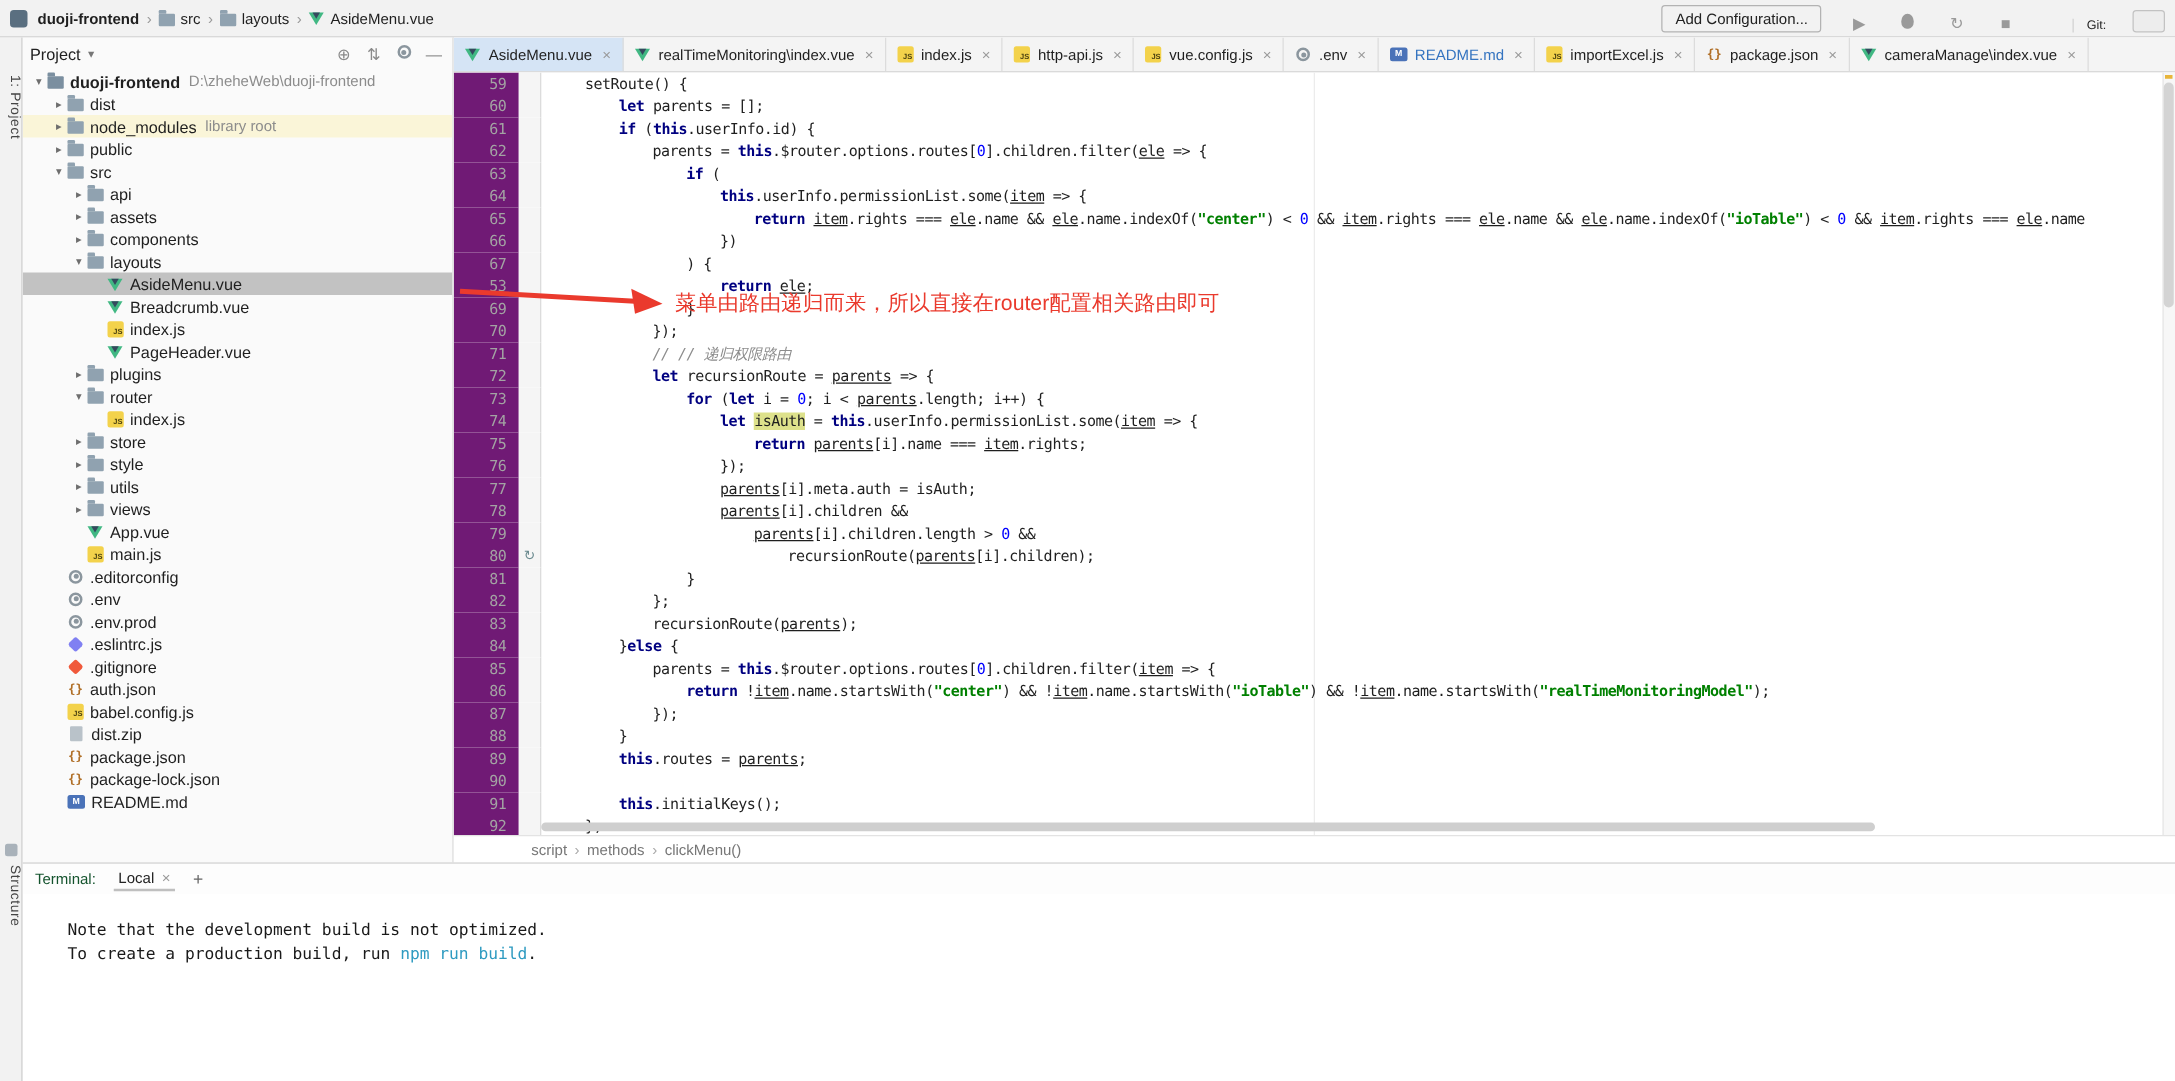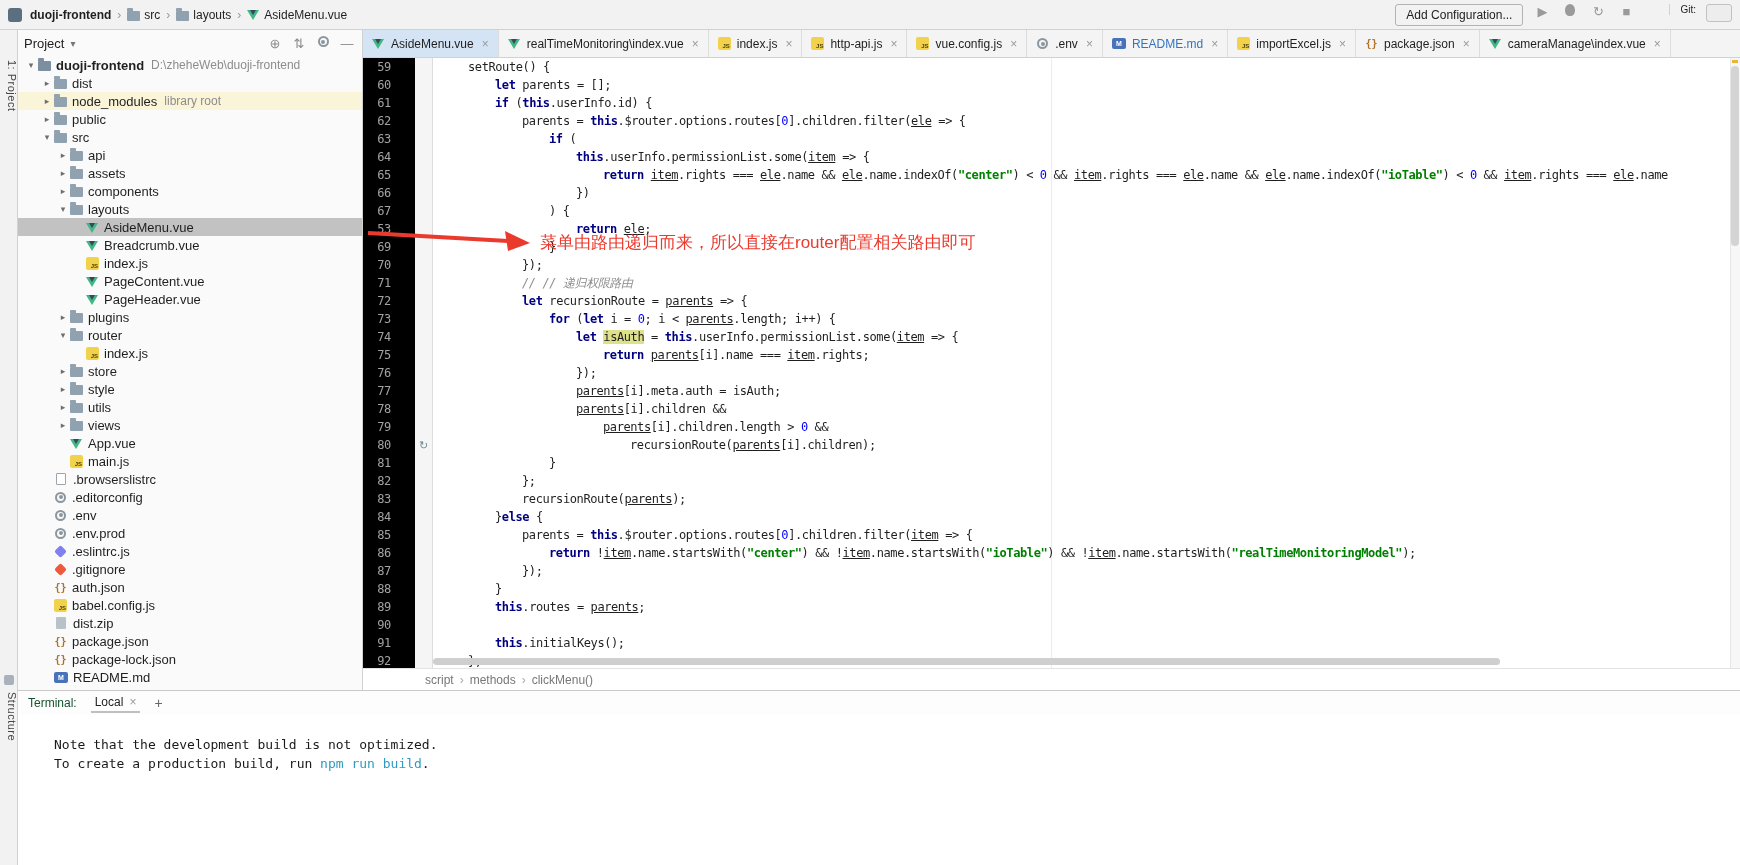--- a/index.html
+++ b/index.html
@@ -8,21 +8,21 @@
   .app{position:relative;width:1740px;height:865px;display:flex;flex-direction:column}
 
   
   .topbar{height:30px;background:#f2f2f2;border-bottom:1px solid #d1d1d1;display:flex;
     align-items:center;padding:0 8px;flex:0 0 auto}
   .appicon{width:14px;height:14px;background:#5a6f80;border-radius:3px;margin-right:8px}
   .crumbs{display:flex;align-items:center;gap:4px;font-size:12px}
   .crumbs .sep{color:#9a9a9a;font-size:12px;padding:0 2px}
   .crumbs .item{display:flex;align-items:center;gap:4px;cursor:default}
   .crumbs .b{font-weight:bold}
-  .topbar-right{margin-left:auto;display:flex;align-items:flex-start;gap:10px}
+  .topbar-right{margin-left:auto;display:flex;align-items:flex-end;gap:21px}
   .addcfg{border:1px solid #b3b3b3;border-radius:3px;padding:3px 10px;font-size:12px;color:#222;background:transparent}
   .tb-ic{color:#9a9a9a;font-size:13px;width:18px;text-align:center}
   .ic-bug{width:10px;height:12px;background:#9a9a9a;border-radius:50% 50% 45% 45%;display:inline-block}
   .git-label{font-size:10px;color:#222;border-left:1px solid #d1d1d1;padding-left:10px;margin-left:24px}
   .git-stub{width:26px;height:18px;border:1px solid #c2c2c2;border-radius:3px;background:#ededed}
 
   
   .mainrow{flex:1;display:flex;min-height:0}
   .strip{width:18px;background:#f2f2f2;border-right:1px solid #d1d1d1;position:relative;flex:0 0 auto}
   .strip .vlabel{position:absolute;left:0;width:18px;writing-mode:vertical-rl;
@@ -74,21 +74,21 @@
   .tabbar{height:28px;background:#f4f4f4;border-bottom:1px solid #d1d1d1;display:flex;align-items:stretch;overflow:hidden;flex:0 0 auto}
   .tab{display:flex;align-items:center;gap:6px;padding:0 9px;font-size:12px;border-right:1px solid #dcdcdc;white-space:nowrap;cursor:default}
   .tab.active{background:#d5e4f5}
   .tab .x{color:#9a9a9a;font-size:12px;margin-left:2px}
   .tab .tl.mod{color:#3574c0}
   .editor-area{position:relative;height:610px;overflow:hidden;background:#fff}
   .margin-line{position:absolute;left:688px;top:0;bottom:0;width:1px;background:#ececec}
   .code-scroll{position:relative}
   .cl{display:flex;height:18px;line-height:18px;font-family:"DejaVu Sans Mono",monospace;
     font-size:12px;letter-spacing:-0.4px;white-space:pre}
-  .ln{width:52px;flex:0 0 auto;text-align:center;padding-right:10px;color:#a3a3a3;background:#000000}
+  .ln{width:52px;flex:0 0 auto;text-align:right;padding-right:10px;color:#a3a3a3;background:#701a75}
   .fold{width:18px;flex:0 0 auto;background:#f5f5f5;border-right:1px solid #dcdcdc;color:#6a8a8f;
     font-size:11px;text-align:center;font-family:"Liberation Sans",sans-serif}
   .ct{flex:1;color:#1f1f1f}
   .t-kw{color:#000080;font-weight:bold}
   .t-str{color:#008000;font-weight:bold}
   .t-num{color:#0000ff}
   .t-cmt{color:#8c8c8c;font-style:italic}
   .t-und{text-decoration:underline}
   .t-hl{background:#dde18b}
   .hscroll{position:absolute;left:70px;right:240px;bottom:3px;height:7px;background:#cfcfcf;border-radius:4px}
@@ -246,43 +246,37 @@
               <div class="tree-row">
                 <span style="width: 54px; flex: 0 0 auto;"></span>
                 <span class="chev"></span>
                 <span class="ic ic-js">JS</span>
                 <span class="lbl">index.js</span>
               </div>
               <div class="tree-row">
                 <span style="width: 54px; flex: 0 0 auto;"></span>
                 <span class="chev"></span>
                 <span class="ic ic-vue"></span>
-                <span class="lbl">PageContent.vue</span>
+                <span class="lbl">PageHeader.vue</span>
+              </div>
+              <div class="tree-row">
+                <span style="width: 38px; flex: 0 0 auto;"></span>
+                <span class="chev">▸</span>
+                <span class="ic ic-folder"></span>
+                <span class="lbl">plugins</span>
+              </div>
+              <div class="tree-row">
+                <span style="width: 38px; flex: 0 0 auto;"></span>
+                <span class="chev">▾</span>
+                <span class="ic ic-folder"></span>
+                <span class="lbl">router</span>
               </div>
               <div class="tree-row">
                 <span style="width: 54px; flex: 0 0 auto;"></span>
                 <span class="chev"></span>
-                <span class="ic ic-vue"></span>
-                <span class="lbl">PageHeader.vue</span>
-              </div>
-              <div class="tree-row">
-                <span style="width: 38px; flex: 0 0 auto;"></span>
-                <span class="chev">▸</span>
-                <span class="ic ic-folder"></span>
-                <span class="lbl">plugins</span>
-              </div>
-              <div class="tree-row">
-                <span style="width: 38px; flex: 0 0 auto;"></span>
-                <span class="chev">▾</span>
-                <span class="ic ic-folder"></span>
-                <span class="lbl">router</span>
-              </div>
-              <div class="tree-row">
-                <span style="width: 54px; flex: 0 0 auto;"></span>
-                <span class="chev"></span>
                 <span class="ic ic-js">JS</span>
                 <span class="lbl">index.js</span>
               </div>
               <div class="tree-row">
                 <span style="width: 38px; flex: 0 0 auto;"></span>
                 <span class="chev">▸</span>
                 <span class="ic ic-folder"></span>
                 <span class="lbl">store</span>
               </div>
               <div class="tree-row">
@@ -307,26 +301,20 @@
                 <span style="width: 38px; flex: 0 0 auto;"></span>
                 <span class="chev"></span>
                 <span class="ic ic-vue"></span>
                 <span class="lbl">App.vue</span>
               </div>
               <div class="tree-row">
                 <span style="width: 38px; flex: 0 0 auto;"></span>
                 <span class="chev"></span>
                 <span class="ic ic-js">JS</span>
                 <span class="lbl">main.js</span>
-              </div>
-              <div class="tree-row">
-                <span style="width: 22px; flex: 0 0 auto;"></span>
-                <span class="chev"></span>
-                <span class="ic ic-file"></span>
-                <span class="lbl">.browserslistrc</span>
               </div>
               <div class="tree-row">
                 <span style="width: 22px; flex: 0 0 auto;"></span>
                 <span class="chev"></span>
                 <span class="ic ic-gear"></span>
                 <span class="lbl">.editorconfig</span>
               </div>
               <div class="tree-row">
                 <span style="width: 22px; flex: 0 0 auto;"></span>
                 <span class="chev"></span>

